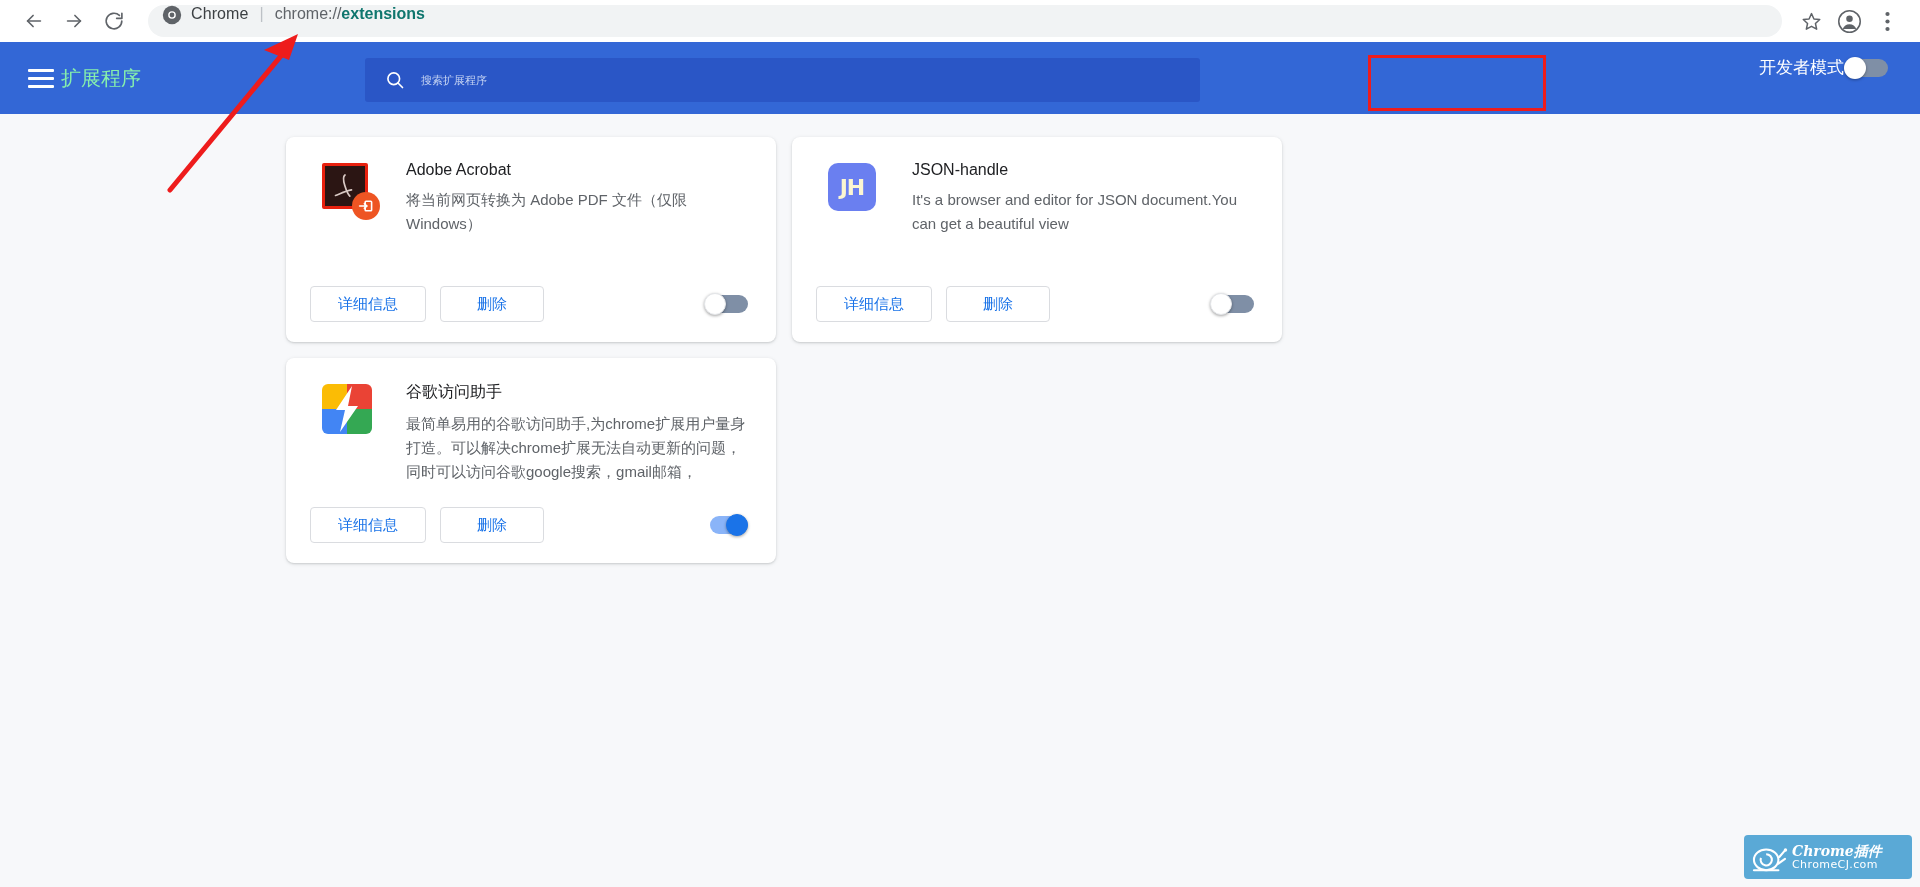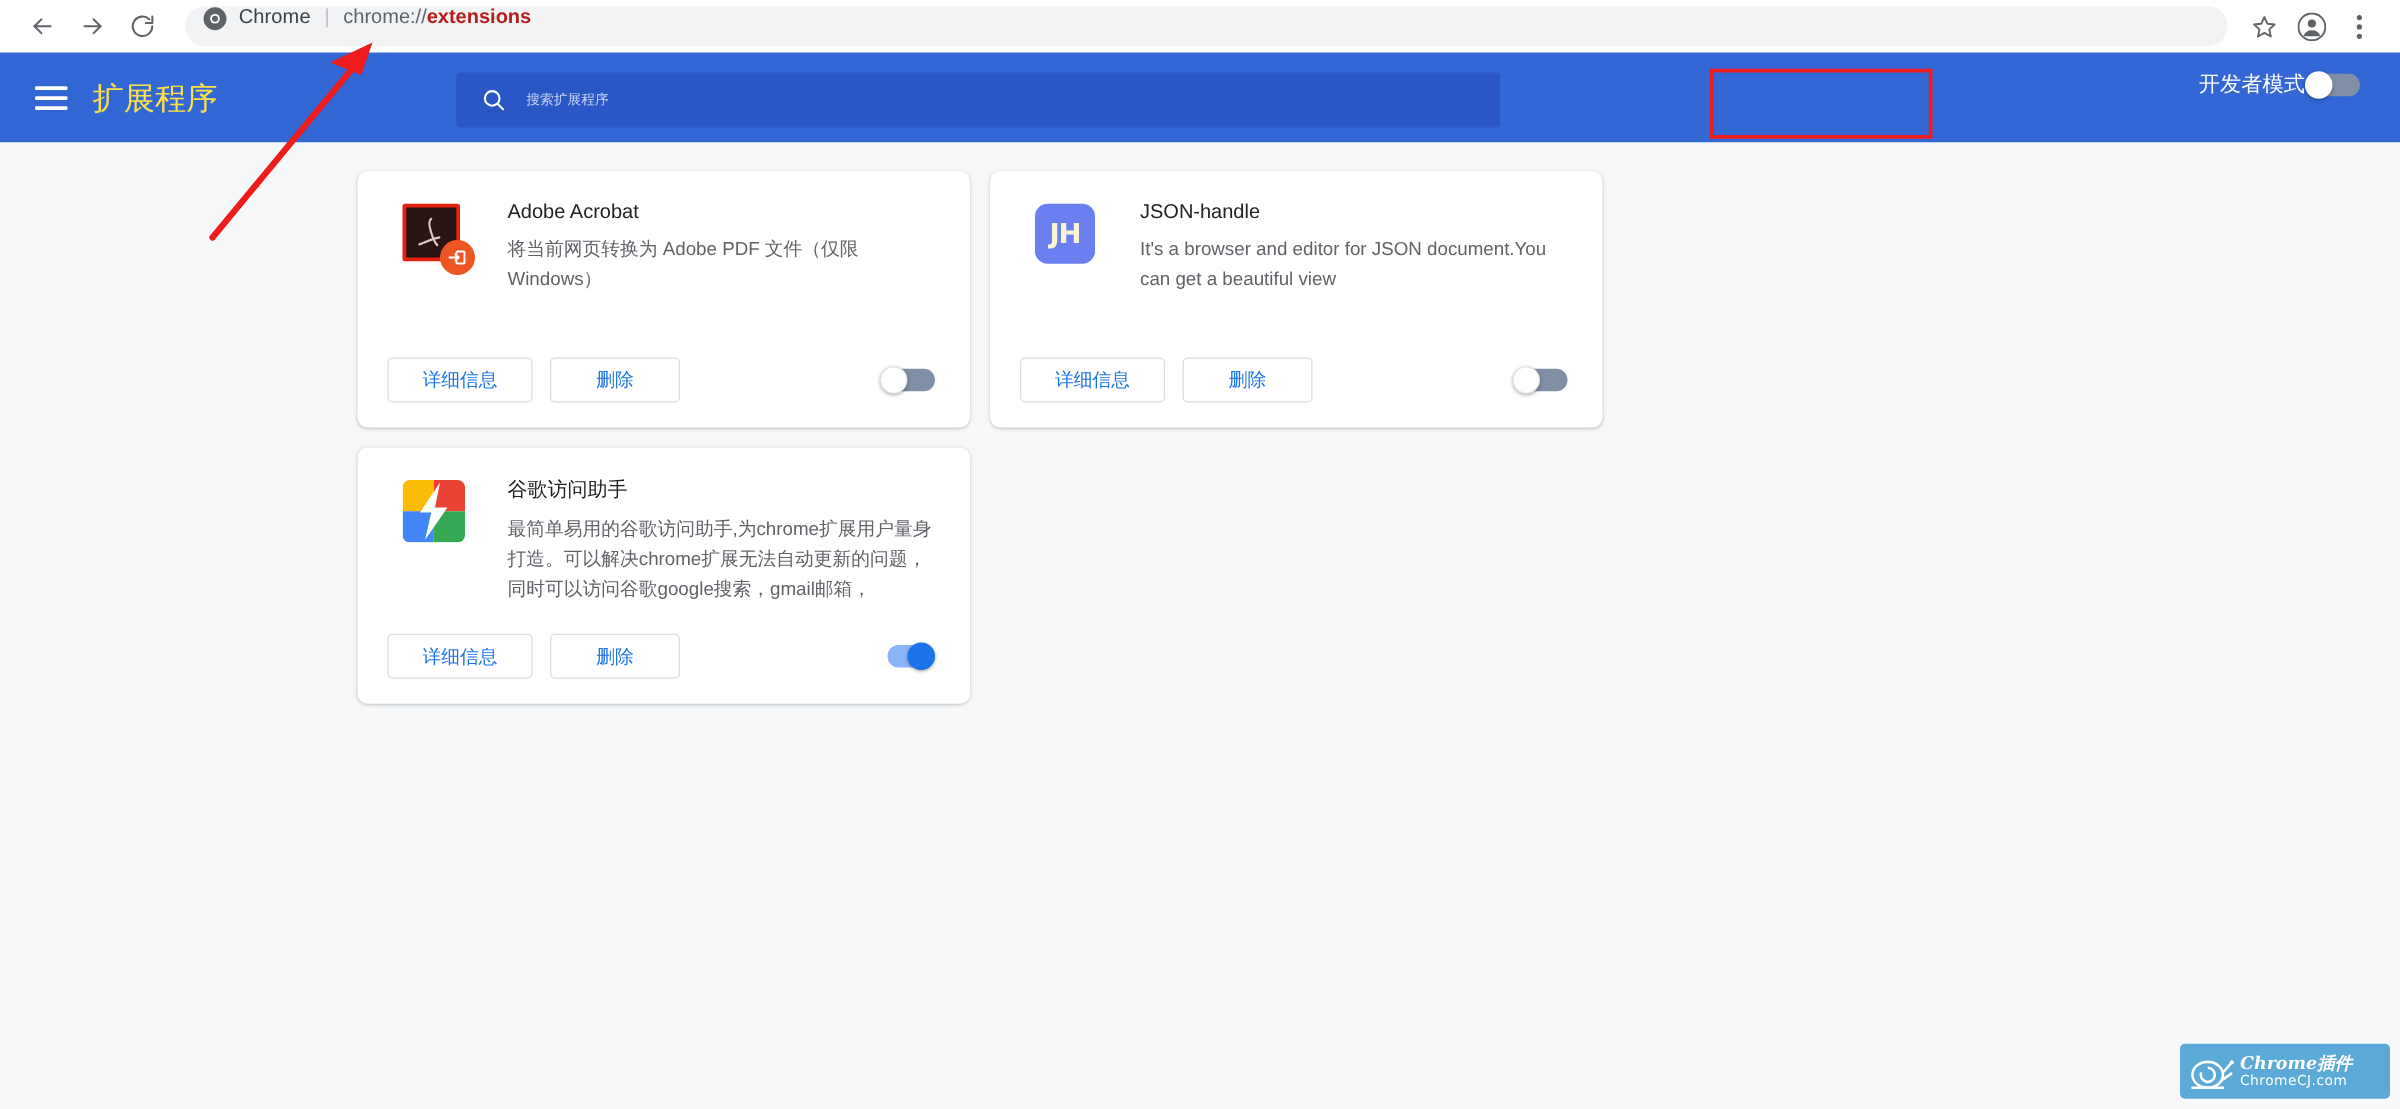--- a/index.html
+++ b/index.html
@@ -34,42 +34,42 @@
   }
   #chrome-badge-icon { width: 20px; height: 20px; margin-right: 9px; flex: none; }
   #omnibox-origin {
     font-size: 16px; color: #3c4043; letter-spacing: .1px;
     white-space: nowrap;
   }
   #omnibox-sep {
     margin: 0 11px; color: #bdc1c6; font-size: 16px; font-weight: 300;
   }
   #omnibox-url { font-size: 16px; color: #5f6368; white-space: nowrap; }
-  #omnibox-url b { color: #b91c1c; font-weight: 700; }
+  #omnibox-url b { color: #0f766e; font-weight: 700; }
   .chrome-right-icon {
     width: 38px; height: 38px;
     display: flex; align-items: center; justify-content: center;
     color: #5f6368;
   }
   
   #ext-toolbar {
     position: absolute; top: 42px; left: 0;
     width: 1920px; height: 72px;
     background: #3367d6;
     display: flex; align-items: center;
   }
   #hamburger-icon {
     width: 26px; margin-left: 28px; flex: none; cursor: pointer;
   }
   #hamburger-icon span {
     display: block; height: 3px; background: #fff; border-radius: 1px;
     margin: 5px 0;
   }
   #ext-title {
-    color: #fde047; font-size: 25px; margin-left: 20px; white-space: nowrap;
+    color: #86efac; font-size: 20px; margin-left: 7px; white-space: nowrap;
   }
   #search-wrap {
     position: absolute; left: 365px; top: 16px;
     width: 835px; height: 44px;
     background: #2a56c6;
     border-radius: 3px;
     display: flex; align-items: center;
     padding: 0 20px;
   }
   #search-icon { flex: none; margin-right: 16px; }

